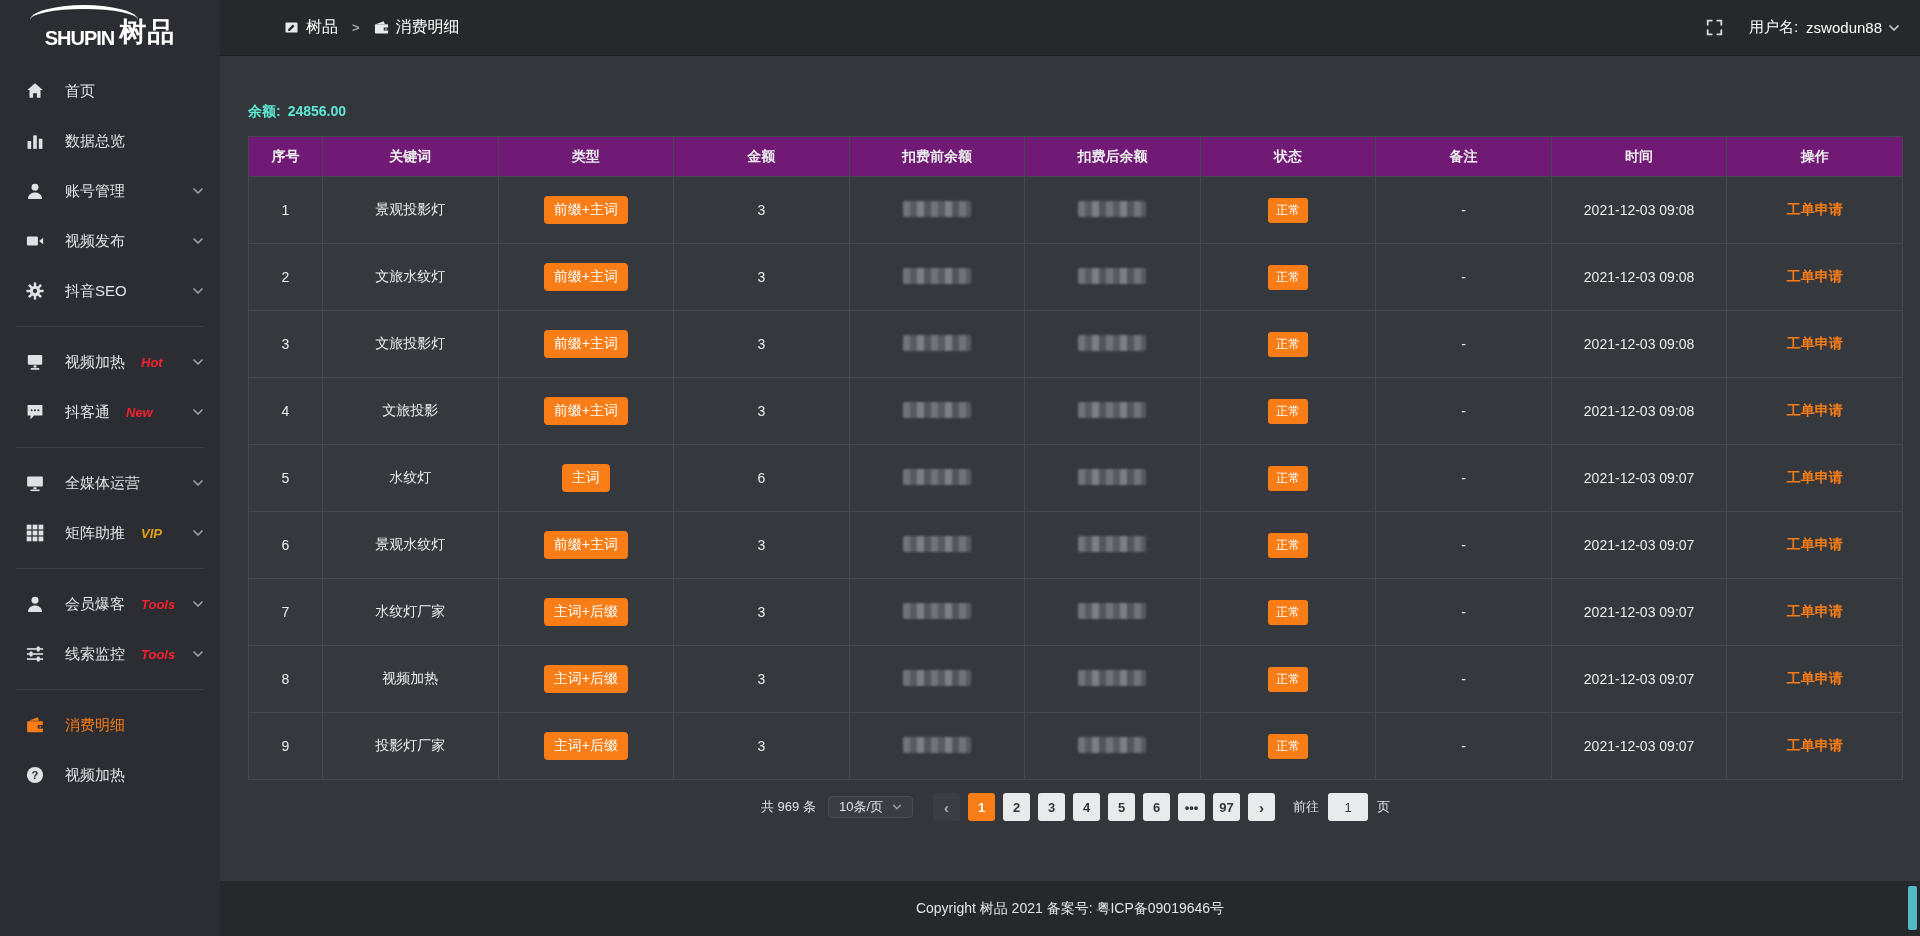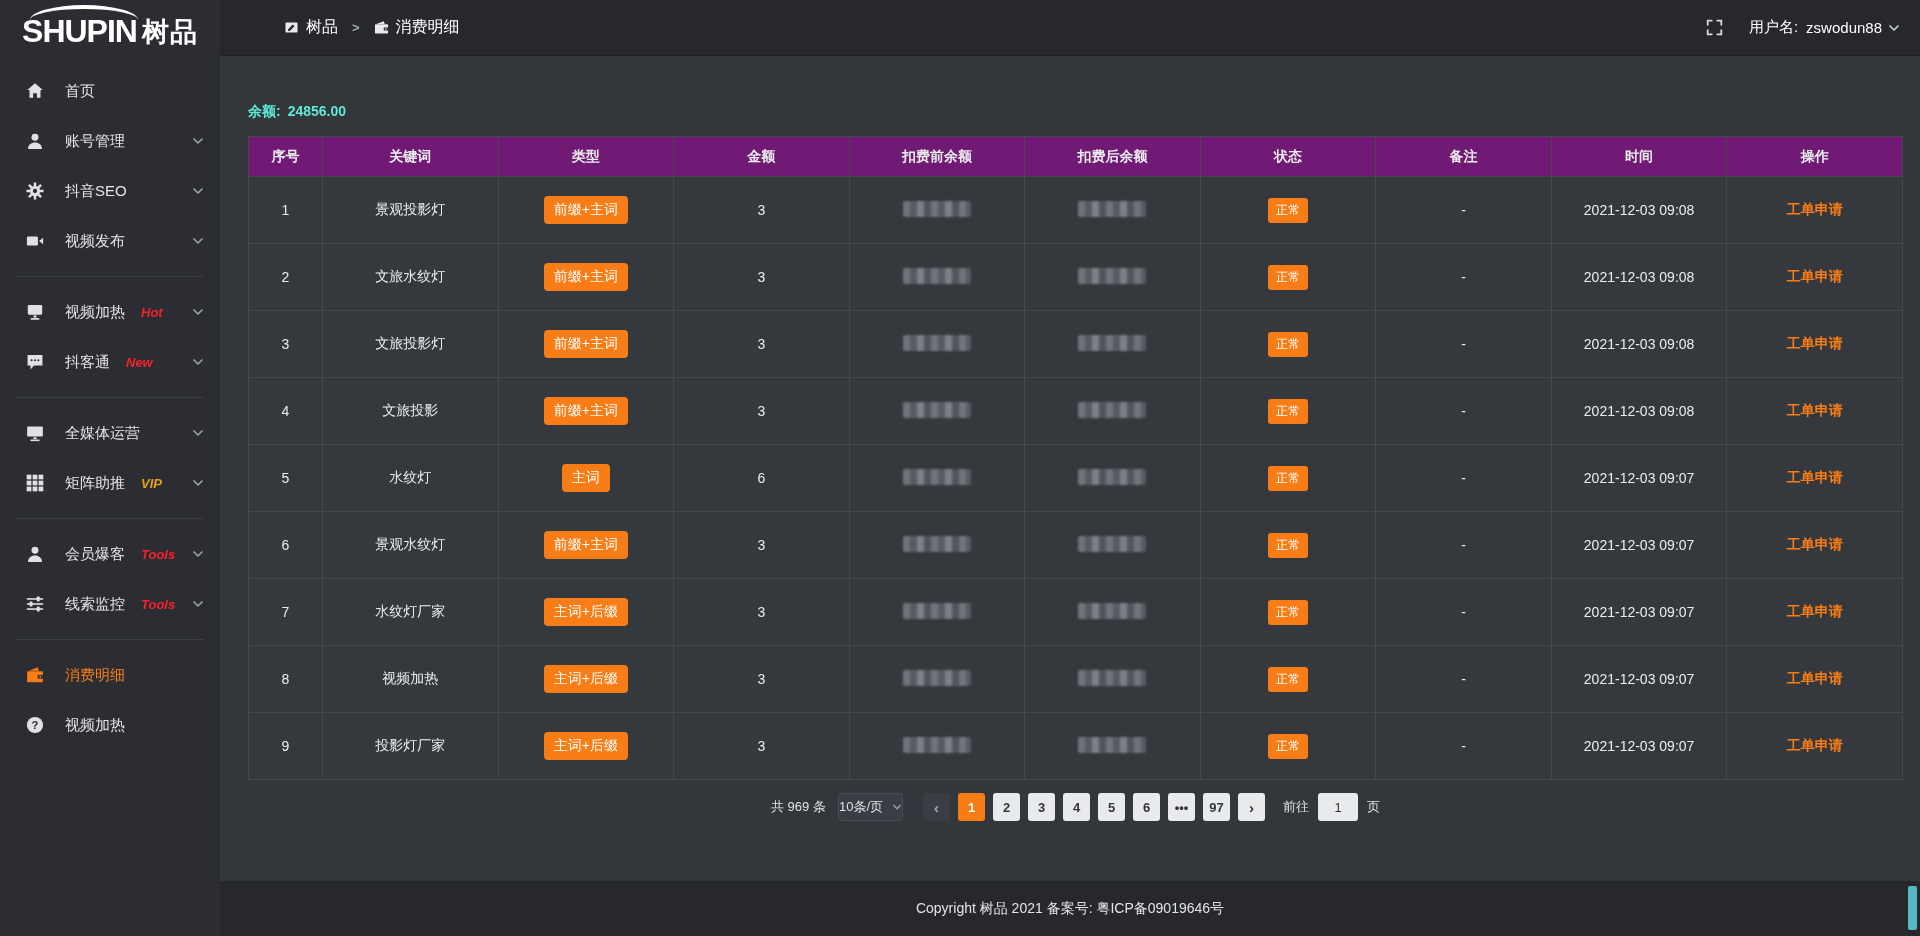--- a/index.html
+++ b/index.html
@@ -3,21 +3,21 @@
 <meta charset="utf-8">
 <style>
   * { margin:0; padding:0; box-sizing:border-box; }
   html,body { width:1920px; height:936px; overflow:hidden; }
   body { font-family:"Liberation Sans","DejaVu Sans",sans-serif; background:#33363b; position:relative; color:#e9eaec; }
   :root { --accent:#f87d16; --side:#2b2d32; --top:#26282c; --border:#45474c; }
 
   
   .sidebar { position:absolute; left:0; top:0; width:220px; height:936px; background:var(--side); z-index:3; }
   .logo { height:60px; display:flex; align-items:flex-end; justify-content:center; padding-bottom:10px; position:relative; color:#fff; }
-  .logo-en { font-weight:800; font-size:32px; letter-spacing:-1px; }
+  .logo-en { font-weight:800; font-size:20px; letter-spacing:-1px; }
   .logo-cn { font-weight:800; font-size:27px; margin-left:5px; letter-spacing:1px; }
   .logo-arc { position:absolute; top:5px; left:30px; width:108px; height:30px; border-top:4px solid #fff; border-radius:50% 50% 0 0; }
   .menu { padding-top:6px; }
   .menu-item { height:50px; display:flex; align-items:center; padding:0 16px 0 26px; font-size:15px; color:#e3e4e7; cursor:pointer; }
   .mi-icon { width:18px; height:18px; margin-right:21px; flex:0 0 18px; color:#e0e1e4; display:inline-flex; }
   .mi-icon svg { width:100%; height:100%; }
   .mi-badge { font-style:italic; font-weight:bold; font-size:13px; margin-left:16px; }
   .mi-chevron { margin-left:auto; width:12px; height:12px; color:#9ba0a6; display:inline-flex; }
   .mi-chevron svg { width:100%; height:100%; }
   .menu-item.active { color:var(--accent); }
@@ -50,21 +50,21 @@
   .badge-type { display:inline-block; background:var(--accent); color:#fff; font-size:14px; padding:5px 10px; border-radius:4px; }
   .badge-status { display:inline-block; background:var(--accent); color:#fff; font-size:12px; padding:4px 8px; border-radius:3px; }
   .masked { display:inline-block; width:68px; height:16px; border-radius:2px; opacity:.7; filter:blur(1.2px);
     background:repeating-linear-gradient(90deg,#8a8d93 0 7px,#686b71 7px 14px,#9b9ea4 14px 21px,#5f6268 21px 28px); }
   .time-cell { font-size:15px; }
   .action-link { color:var(--accent); cursor:pointer;font-weight:bold; }
 
   
   .pagination { margin-top:13px; display:flex; align-items:center; justify-content:center; font-size:13px; color:#dfe1e4; }
   .pg-total { margin-right:12px; }
-  .page-size { display:flex; align-items:center; height:28px; background:#3a3d43; border:1px solid #4a4d53; border-radius:4px; padding:0 0; margin-right:16px; cursor:pointer; }
+  .page-size { display:flex; align-items:center; height:22px; background:#3a3d43; border:1px solid #4a4d53; border-radius:4px; padding:0 10px; margin-right:16px; cursor:pointer; }
   .page-size .ps-chevron { width:10px; height:10px; color:#9ba0a6; margin-left:9px; display:inline-flex; }
   .page-size .ps-chevron svg { width:100%; height:100%; }
   .page-btn { min-width:27px; height:28px; padding:0 5px; margin:0 4px; border-radius:3px; background:#e9eaec; color:#33363b; font-weight:bold; font-size:13px; display:flex; align-items:center; justify-content:center; cursor:pointer; }
   .page-btn.prev { background:#3a3d43; color:#a9acb2; font-size:15px; }
   .page-btn.next { font-size:15px; }
   .page-btn.active { background:var(--accent); color:#fff; }
   .goto-label { margin-left:14px; }
   .goto-input { width:40px; height:28px; border:none; border-radius:3px; background:#e9eaec; color:#33363b; font-size:13px; text-align:center; margin:0 9px; font-family:inherit; }
   .goto-suffix { }
 
@@ -86,25 +86,49 @@
         <span class="mi-icon">
           <svg viewBox="0 0 16 16" fill="currentColor">
             <path d="M8 1.1 14.9 7h-2v7H9.7v-4.1H6.3V14H3.1V7h-2z"></path>
           </svg>
         </span>
         <span class="mi-label">首页</span>
       </div>
       <div class="menu-item">
         <span class="mi-icon">
           <svg viewBox="0 0 16 16" fill="currentColor">
+            <rect x="1.4" y="8" width="3.2" height="7"></rect>
+            <rect x="6.4" y="3" width="3.2" height="12"></rect>
+            <rect x="11.4" y="6" width="3.2" height="9"></rect>
+          </svg>
+        </span>
+        <span class="mi-label">数据总览</span>
+      </div>
+      <div class="menu-item">
+        <span class="mi-icon">
+          <svg viewBox="0 0 16 16" fill="currentColor">
             <circle cx="8" cy="4.6" r="3.1"></circle>
             <path d="M1.8 15c0-3.4 2.8-5.6 6.2-5.6s6.2 2.2 6.2 5.6z"></path>
           </svg>
         </span>
         <span class="mi-label">账号管理</span>
+        <span class="mi-chevron">
+          <svg viewBox="0 0 12 12" fill="none" stroke="currentColor" stroke-width="1.7" stroke-linecap="round" stroke-linejoin="round">
+            <path d="M2 4l4 4 4-4"></path>
+          </svg>
+        </span>
+      </div>
+      <div class="menu-item">
+        <span class="mi-icon">
+          <svg viewBox="0 0 16 16" fill="currentColor">
+            <rect x="0.8" y="4" width="9.8" height="8" rx="1"></rect>
+            <path d="M11.6 8l3.6-2.9v5.8z"></path>
+          </svg>
+        </span>
+        <span class="mi-label">视频发布</span>
         <span class="mi-chevron">
           <svg viewBox="0 0 12 12" fill="none" stroke="currentColor" stroke-width="1.7" stroke-linecap="round" stroke-linejoin="round">
             <path d="M2 4l4 4 4-4"></path>
           </svg>
         </span>
       </div>
       <div class="menu-item">
         <span class="mi-icon">
           <svg viewBox="0 0 16 16" fill="currentColor">
             <circle cx="8" cy="8" r="4.6"></circle>
@@ -115,34 +139,20 @@
               <rect x="12.2" y="6.9" width="3.4" height="2.2"></rect>
               <rect x="6.9" y="0.4" width="2.2" height="3.4" transform="rotate(45 8 8)"></rect>
               <rect x="6.9" y="12.2" width="2.2" height="3.4" transform="rotate(45 8 8)"></rect>
               <rect x="0.4" y="6.9" width="3.4" height="2.2" transform="rotate(45 8 8)"></rect>
               <rect x="12.2" y="6.9" width="3.4" height="2.2" transform="rotate(45 8 8)"></rect>
             </g>
             <circle cx="8" cy="8" r="1.9" fill="#2b2d32"></circle>
           </svg>
         </span>
         <span class="mi-label">抖音SEO</span>
-        <span class="mi-chevron">
-          <svg viewBox="0 0 12 12" fill="none" stroke="currentColor" stroke-width="1.7" stroke-linecap="round" stroke-linejoin="round">
-            <path d="M2 4l4 4 4-4"></path>
-          </svg>
-        </span>
-      </div>
-      <div class="menu-item">
-        <span class="mi-icon">
-          <svg viewBox="0 0 16 16" fill="currentColor">
-            <rect x="0.8" y="4" width="9.8" height="8" rx="1"></rect>
-            <path d="M11.6 8l3.6-2.9v5.8z"></path>
-          </svg>
-        </span>
-        <span class="mi-label">视频发布</span>
         <span class="mi-chevron">
           <svg viewBox="0 0 12 12" fill="none" stroke="currentColor" stroke-width="1.7" stroke-linecap="round" stroke-linejoin="round">
             <path d="M2 4l4 4 4-4"></path>
           </svg>
         </span>
       </div>
       <div class="menu-divider"></div>
       <div class="menu-item">
         <span class="mi-icon">
           <svg viewBox="0 0 16 16" fill="currentColor">

